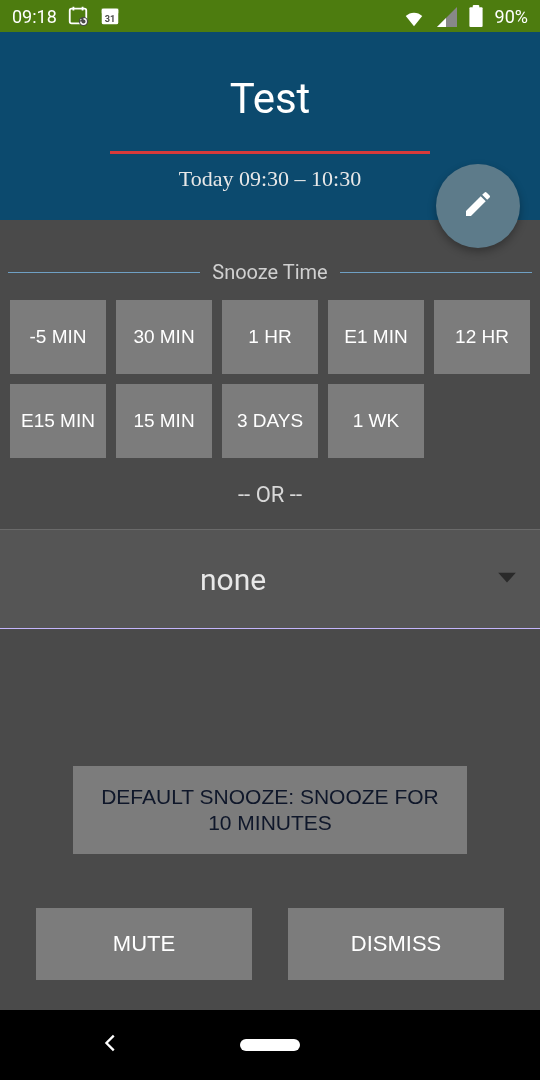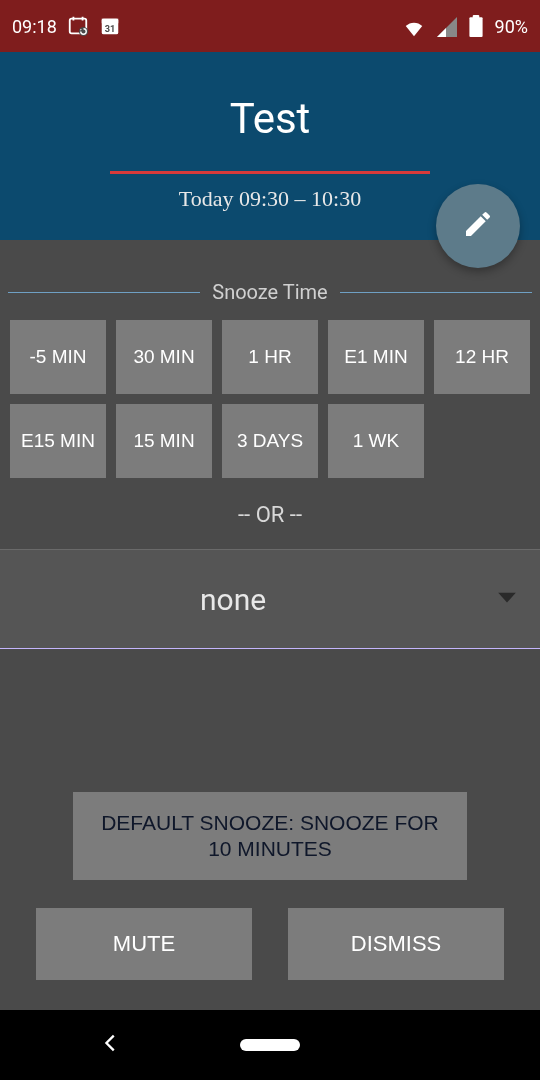--- a/index.html
+++ b/index.html
@@ -1,20 +1,20 @@
 <!DOCTYPE html>
 <html><head>
 <meta charset="utf-8">
 <style>
   * { margin: 0; padding: 0; box-sizing: border-box; }
   html, body { width: 540px; height: 1080px; overflow: hidden; font-family: Roboto, Arial, sans-serif; background: #000; }
   .screen { width: 540px; height: 1080px; background: #4a4a4a; display: flex; flex-direction: column; }
 
   
-  .status-bar { height: 52px; background: #7f1d1d; display: flex; align-items: center; justify-content: space-between; padding: 0 12px; color: #fff; font-size: 18px; }
+  .status-bar { height: 32px; background: #4d7c0f; display: flex; align-items: center; justify-content: space-between; padding: 0 12px; color: #fff; font-size: 18px; }
   .status-left { display: flex; align-items: center; gap: 10px; }
   .status-right { display: flex; align-items: flex-end; gap: 12px; }
   .status-icon { display: inline-flex; align-items: center; justify-content: center; }
 
   
   .header { background: #0c4a6e; position: relative; padding: 42px 0 28px 0; text-align: center; }
   .title { color: #fff; font-size: 42px; font-weight: 400; }
   .underline { height: 3px; background: #d93a3a; width: 320px; margin: 28px auto 12px auto; }
   .subtitle { color: #e8e8e8; font-size: 22px; font-family: Liberation Serif, serif; }
   .fab { position: absolute; right: 20px; bottom: -28px; width: 84px; height: 84px; border-radius: 50%; background: #5d7b8a; display: flex; align-items: center; justify-content: center; box-shadow: 0 4px 8px rgba(0,0,0,0.3); z-index: 10; }
@@ -37,21 +37,21 @@
   .dropdown-arrow { position: absolute; right: 24px; top: 50%; transform: translateY(-50%); }
 
   
   .spacer { flex: 1; }
 
   
   .default-snooze { background: #7c7c7c; color: #0f172a; font-size: 21px; font-weight: 500; text-align: center; padding: 18px 24px; margin: 0 auto 28px auto; width: 394px; line-height: 1.25; border: none; cursor: pointer; }
 
   
   .button-row { display: flex; gap: 36px; padding: 0 36px 30px 36px; }
-  .action-btn { flex: 1; background: #7c7c7c; color: #fff; font-size: 22px; font-weight: 500; height: 72px; border: none; display: flex; align-items: center; justify-content: center; cursor: pointer; }
+  .action-btn { flex: 1; background: #7c7c7c; color: #fff; font-size: 22px; font-weight: 500; height: 72px; border: none; display: flex; align-items: center; justify-content: center; cursor: pointer; margin-top: 26px; }
 
   
   .nav-bar { height: 70px; background: #000; display: flex; align-items: center; justify-content: center; position: relative; }
   .nav-back { position: absolute; left: 100px; }
   .nav-pill { width: 60px; height: 12px; background: #fff; border-radius: 6px; }
 </style>
 </head>
 <body>
 
 <div class="screen">

